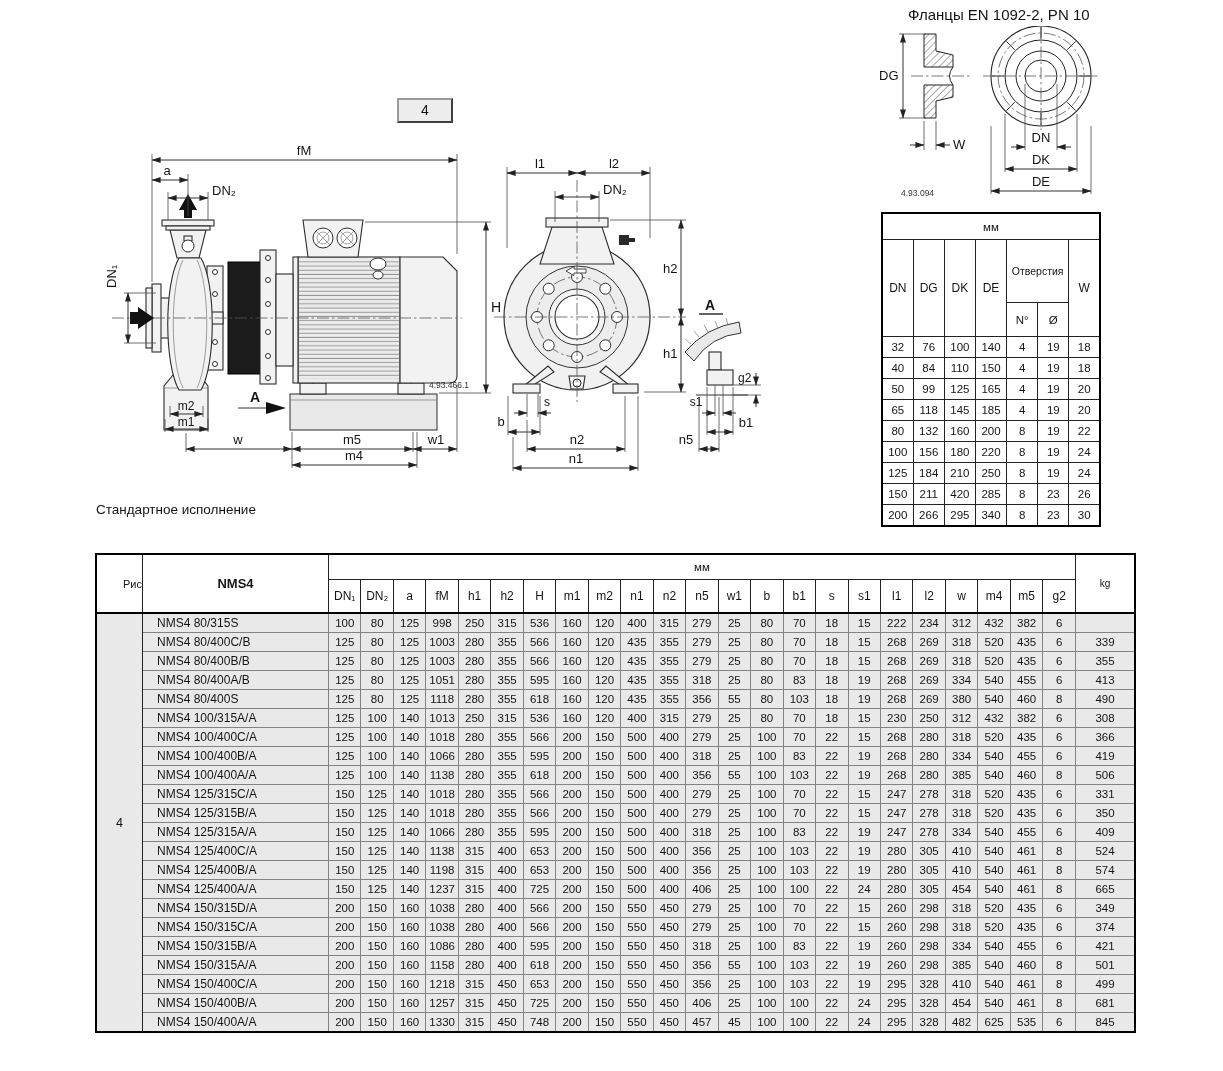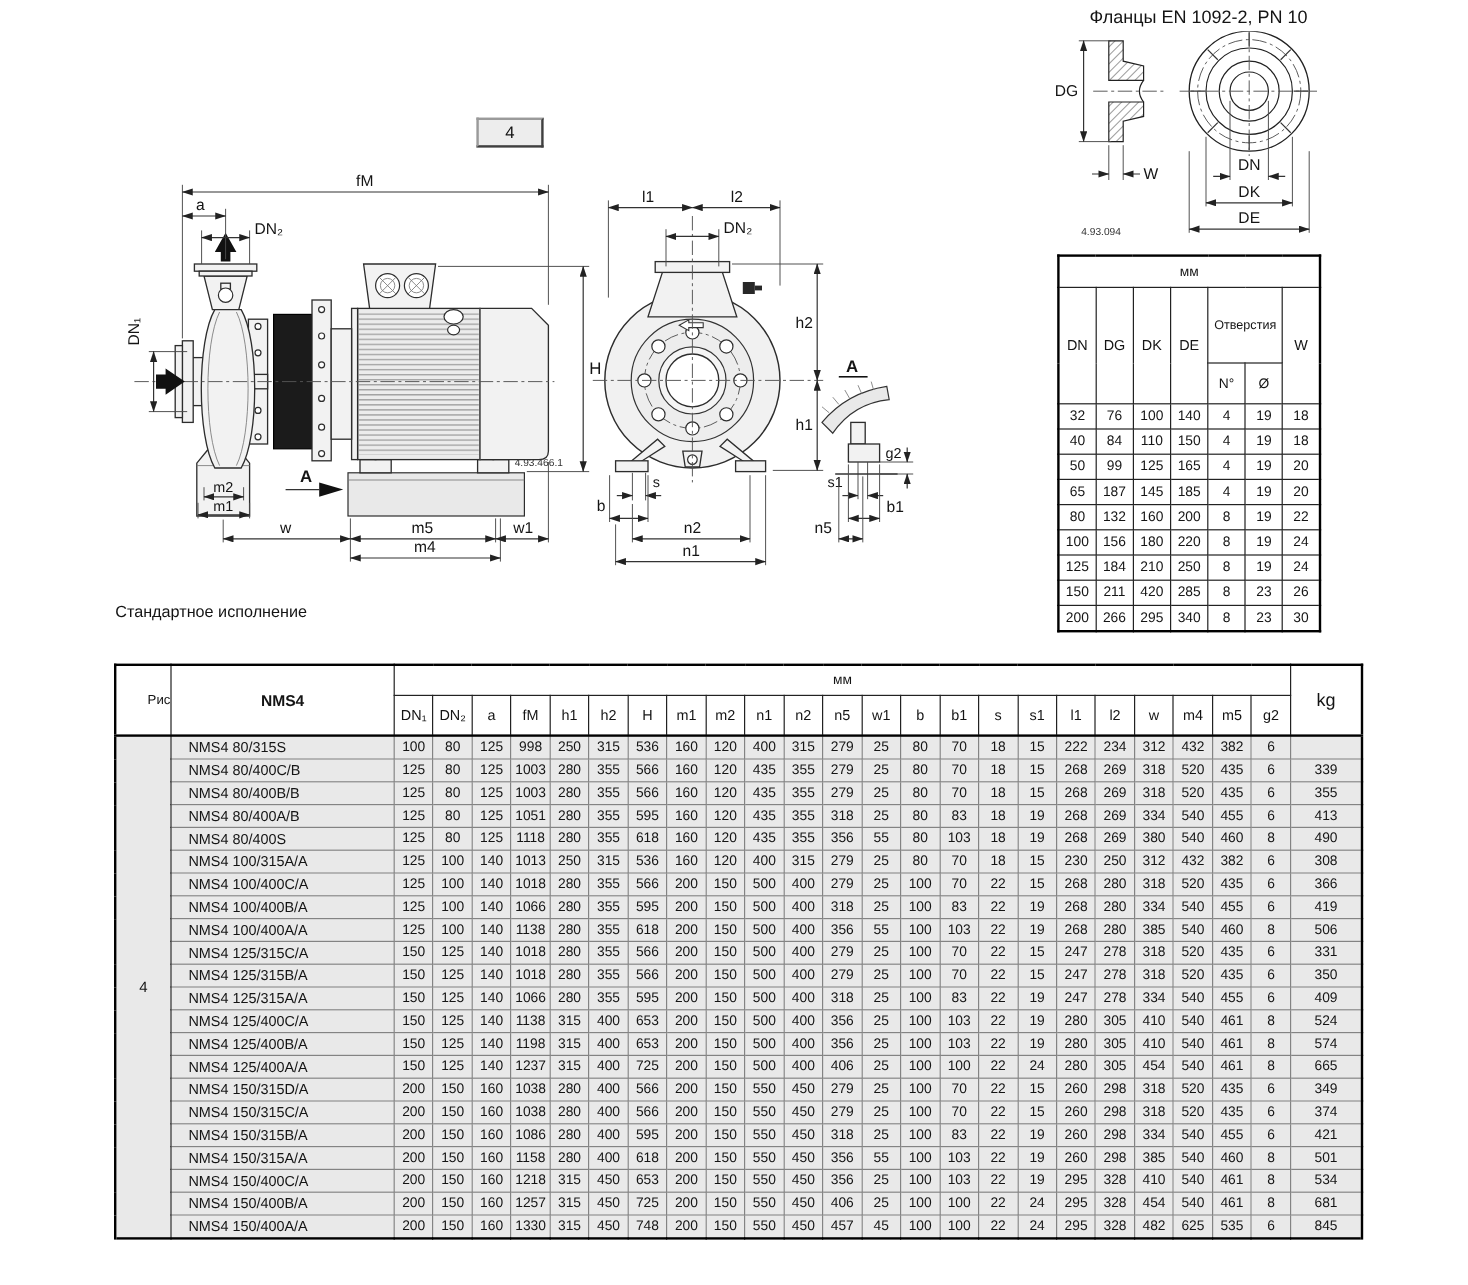--- a/index.html
+++ b/index.html
@@ -46,21 +46,21 @@
   #flange-table .sub{height:33px;font-size:11.5px;}
   #flange-table td{height:20px;font-size:11.5px;}
 
   
   #main-table{left:95px;top:553px;}
   #main-table table{border-collapse:collapse;table-layout:fixed;width:1041px;background:#fff;border:2px solid #000;}
   #main-table th{border:1px solid #222;background:#fff;font-weight:normal;padding:0;}
   #main-table thead{border-bottom:2px solid #000;}
   #main-table .w-fig{width:45px;font-size:11px;text-align:right;}
   #main-table .w-model{width:185px;font-weight:bold;font-size:13px;}
-  #main-table .w-kg{width:58px;font-size:15px;}
+  #main-table .w-kg{width:58px;font-size:10px;}
   #main-table .unit-th{height:24px;font-size:11.5px;}
   #main-table .dimrow th{height:32px;font-size:12px;}
   #main-table tbody td{
     background:#e9e9e9;border:1px solid #838383;height:18px;padding:0;
     text-align:center;font-size:11.5px;line-height:18px;white-space:nowrap;overflow:hidden;
   }
   #main-table tbody td.model{text-align:left;padding-left:14px;font-size:12px;}
   #main-table tbody td.figcell{font-size:12.5px;border:1px solid #222;}
   #main-table tbody{border-left:2px solid #000;border-right:2px solid #000;}
 </style>
@@ -438,21 +438,21 @@
           <td>50</td>
           <td>99</td>
           <td>125</td>
           <td>165</td>
           <td>4</td>
           <td>19</td>
           <td>20</td>
         </tr>
         <tr>
           <td>65</td>
-          <td>187</td>
+          <td>118</td>
           <td>145</td>
           <td>185</td>
           <td>4</td>
           <td>19</td>
           <td>20</td>
         </tr>
         <tr>
           <td>80</td>
           <td>132</td>
           <td>160</td>
@@ -1071,21 +1071,21 @@
           <td>100</td>
           <td>103</td>
           <td>22</td>
           <td>19</td>
           <td>295</td>
           <td>328</td>
           <td>410</td>
           <td>540</td>
           <td>461</td>
           <td>8</td>
-          <td class="kgcell">534</td>
+          <td class="kgcell">499</td>
         </tr>
         <tr>
           <td class="model">NMS4 150/400B/A</td>
           <td>200</td>
           <td>150</td>
           <td>160</td>
           <td>1257</td>
           <td>315</td>
           <td>450</td>
           <td>725</td>

